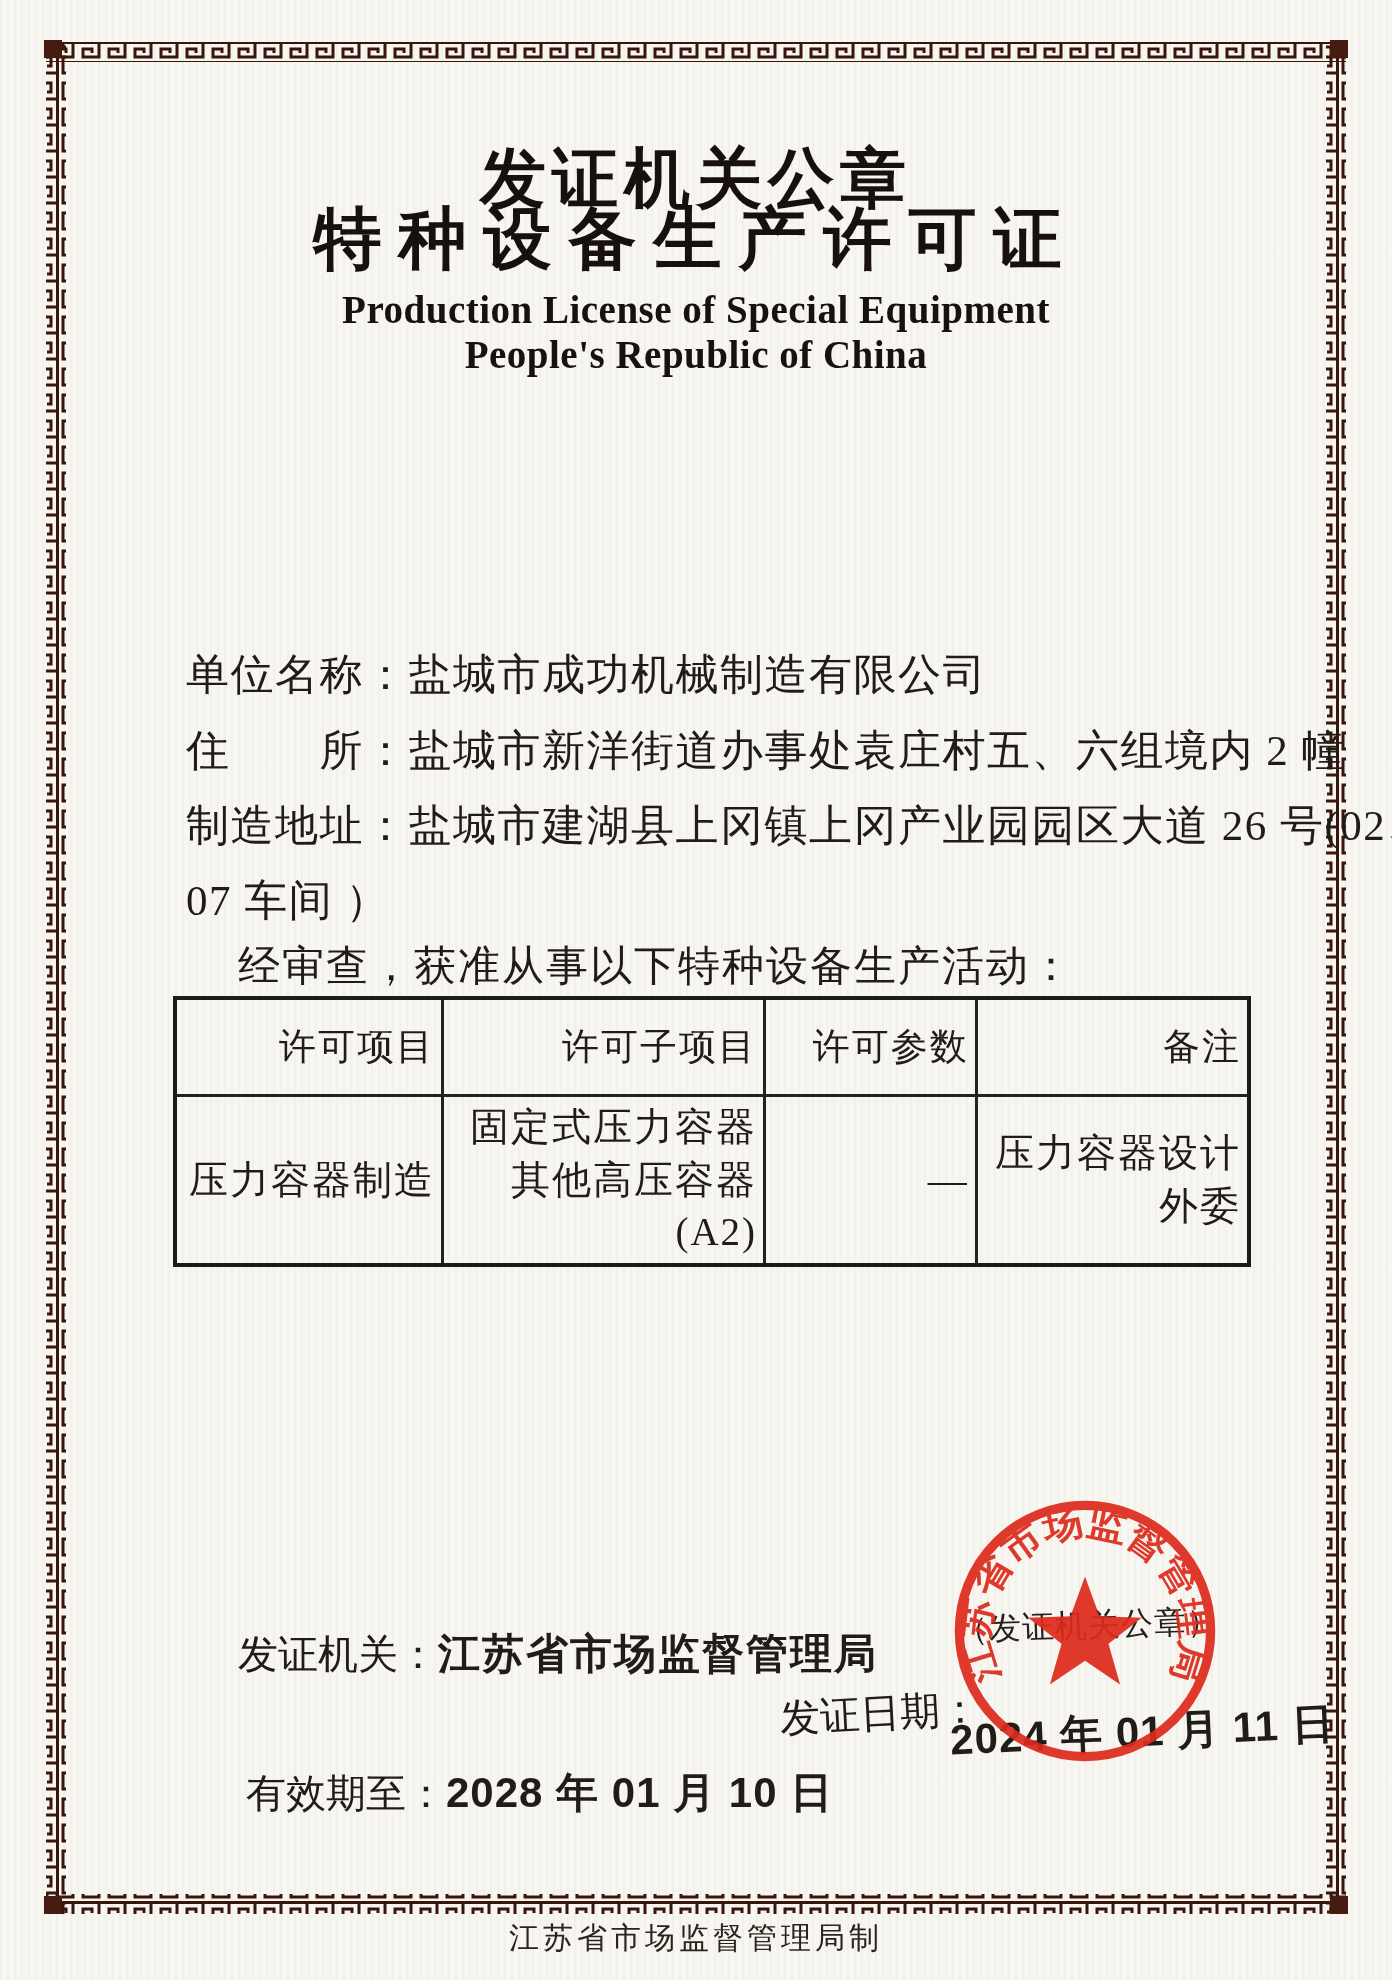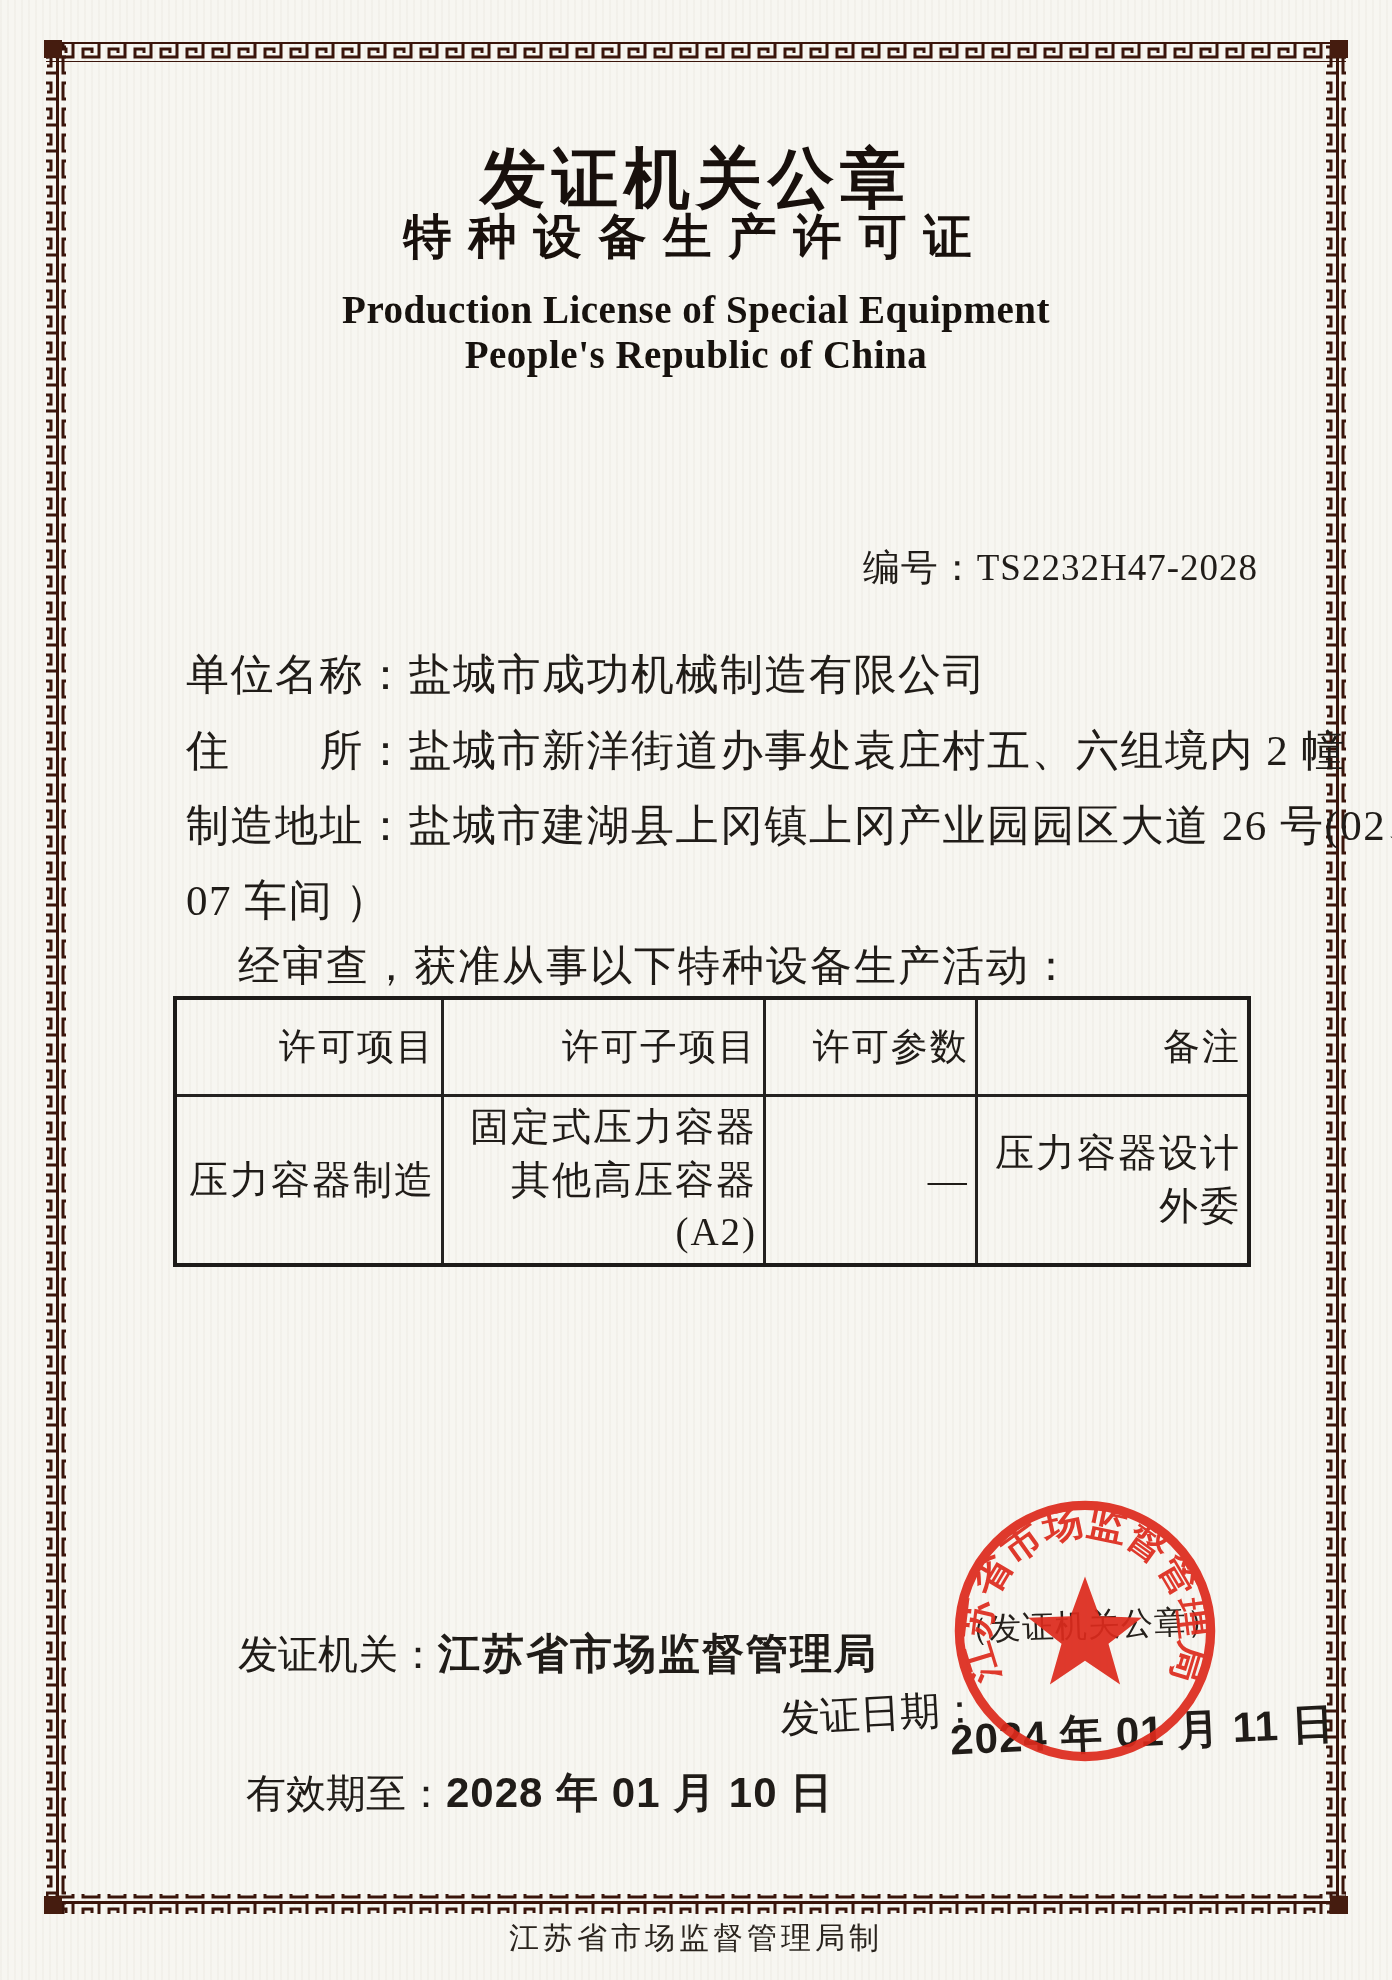--- a/index.html
+++ b/index.html
@@ -9,21 +9,21 @@
     background:
       repeating-linear-gradient(90deg, rgba(233,230,222,.35) 0 2px, rgba(255,255,255,0) 2px 7px),
       #f7f6f1;
     overflow:hidden;
     font-family:"Liberation Serif","DejaVu Serif",serif;
     color:#201c18;
   }
   .abs{position:absolute;}
   .center{left:0;right:0;text-align:center;}
   .title-cn1{top:134px;font-size:66px;font-weight:bold;letter-spacing:6px;color:#18100c;}
-  .title-cn2{top:205px;font-size:48px;font-weight:bold;letter-spacing:17px;color:#18100c;}
+  .title-cn2{top:194px;font-size:68px;font-weight:bold;letter-spacing:17px;color:#18100c;}
   .title-en{font-size:39px;font-weight:bold;color:#17120e;letter-spacing:0.5px;}
   .title-en1{top:287px;}
   .title-en2{top:332px;}
   .license-no{top:543px;right:134px;font-size:37px;letter-spacing:1px;}
   .field-line{left:186px;font-size:43px;letter-spacing:1.5px;white-space:nowrap;}
   .fl1{top:646px;text-align:right;}
   .fl2{top:722px;}
   .fl3{top:797px;}
   .fl4{top:872px;}
   .approval{left:238px;top:938px;font-size:42px;letter-spacing:2px;}
@@ -76,23 +76,20 @@
     <rect x="1330" y="40" width="18" height="18" fill="#451c0f"></rect>
     <rect x="44" y="1896" width="18" height="18" fill="#451c0f"></rect>
     <rect x="1330" y="1896" width="18" height="18" fill="#451c0f"></rect>
   </svg>
 
   <div class="abs center content title-cn1">发证机关公章</div>
   <div class="abs center content title-cn2">特种设备生产许可证</div>
   <div class="abs center content title-en title-en1">Production License of Special Equipment</div>
   <div class="abs center content title-en title-en2">People's Republic of China</div>
 
-  <div class="abs content license-no">
-    <span>编号：</span><span>TS2232H47-2028</span>
-  </div>
 
   <div class="abs content field-line fl1">
     <span>单位名称：</span><span>盐城市成功机械制造有限公司</span>
   </div>
   <div class="abs content field-line fl2">
     <span>住　　所：</span><span>盐城市新洋街道办事处袁庄村五、六组境内 2 幢</span>
   </div>
   <div class="abs content field-line fl3">
     <span>制造地址：</span><span>盐城市建湖县上冈镇上冈产业园园区大道 26 号(02、</span>
   </div>

